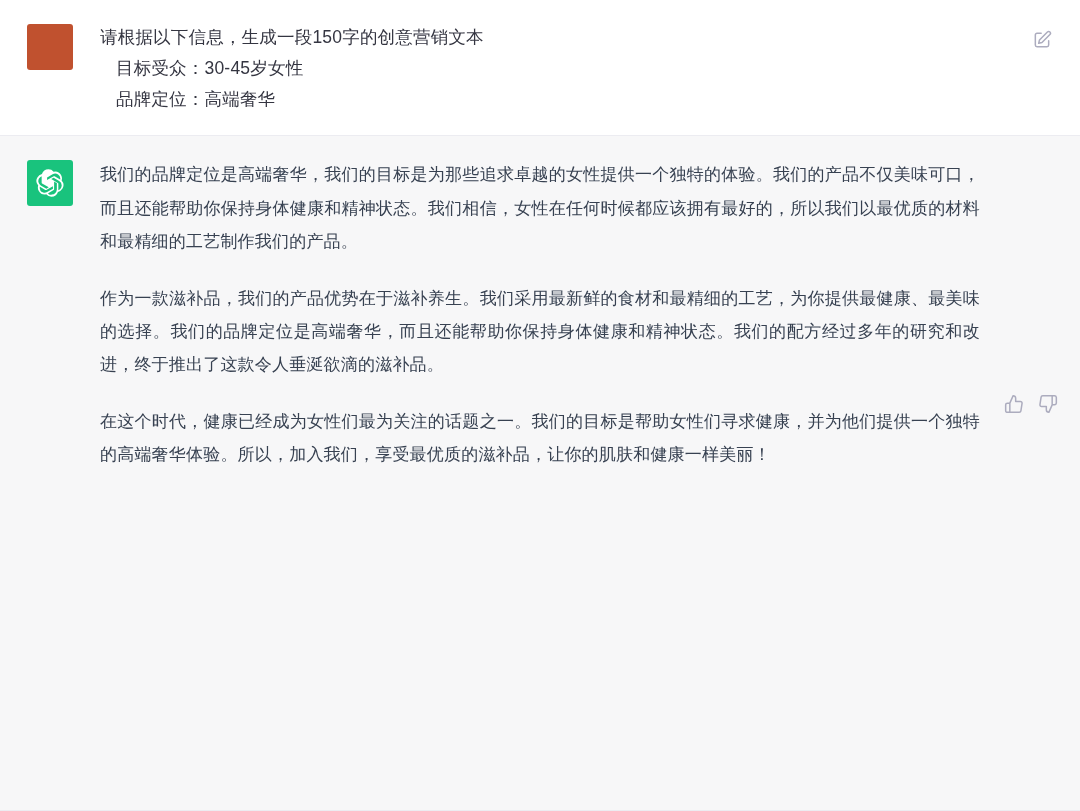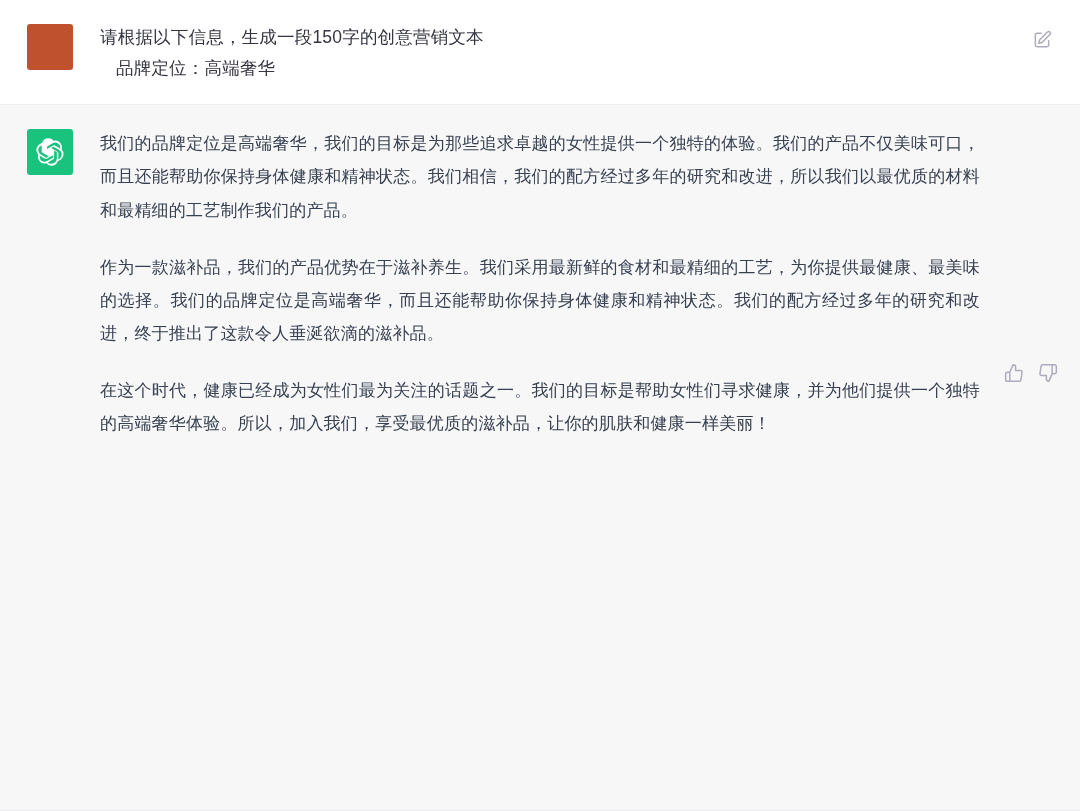--- a/index.html
+++ b/index.html
@@ -126,20 +126,21 @@
 <body>
 
 <div class="chat">
 
   <div class="turn turn-user">
     <div class="avatar-col">
       <div class="avatar avatar-user"></div>
     </div>
     <div class="content-col">
       <div class="user-text">请根据以下信息，生成一段150字的创意营销文本</div>
+      <div class="user-text user-line-indent">目标受众：30-45岁女性</div>
       <div class="user-text user-line-indent">品牌定位：高端奢华</div>
     </div>
     <div class="actions-user">
       <span class="icon-btn">
         <svg viewBox="0 0 24 24" fill="none" stroke="currentColor" stroke-width="1.8" stroke-linecap="round" stroke-linejoin="round" width="20" height="20">
           <path d="M11 4H6a2 2 0 0 0-2 2v12a2 2 0 0 0 2 2h12a2 2 0 0 0 2-2v-5"></path>
           <path d="M18.5 2.5a2.12 2.12 0 0 1 3 3L12 15l-4 1 1-4 9.5-9.5z"></path>
         </svg>
       </span>
     </div>
@@ -148,21 +149,21 @@
   <div class="turn turn-assistant">
     <div class="avatar-col">
       <div class="avatar avatar-assistant">
         <svg width="28" height="28" viewBox="0 0 41 41" fill="#ffffff" xmlns="http://www.w3.org/2000/svg">
           <path d="M37.532 16.87a9.963 9.963 0 0 0-.856-8.184 10.078 10.078 0 0 0-10.855-4.835A9.964 9.964 0 0 0 18.306.5a10.079 10.079 0 0 0-9.614 6.977 9.967 9.967 0 0 0-6.664 4.834 10.08 10.08 0 0 0 1.24 11.817 9.965 9.965 0 0 0 .856 8.185 10.079 10.079 0 0 0 10.855 4.835 9.965 9.965 0 0 0 7.516 3.35 10.078 10.078 0 0 0 9.617-6.981 9.967 9.967 0 0 0 6.663-4.834 10.079 10.079 0 0 0-1.243-11.813zM22.498 37.886a7.474 7.474 0 0 1-4.799-1.735c.61.02.119-.34.201-.78l7.97-4.6a1.3 1.3 0 0 0 .655-1.134V18.45l3.368 1.945a.12.12 0 0 1 .65.092v9.299a7.505 7.505 0 0 1-7.445 7.502zm-16.02-6.84a7.47 7.47 0 0 1-.894-5.025c.58.036.117.07.176.103l7.97 4.6a1.294 1.294 0 0 0 1.308 0l9.73-5.614v3.89a.12.12 0 0 1-.48.103l-8.055 4.65a7.504 7.504 0 0 1-10.235-2.707zM4.38 13.95a7.47 7.47 0 0 1 3.907-3.288v9.456a1.294 1.294 0 0 0 .653 1.132l9.73 5.614-3.366 1.944a.12.12 0 0 1-.114.01L7.04 24.066a7.504 7.504 0 0 1-2.66-10.115zm27.68 6.44-9.73-5.615 3.367-1.943a.12.12 0 0 1 .113-.01l8.05 4.652a7.498 7.498 0 0 1-1.158 13.528v-9.456a1.293 1.293 0 0 0-.642-1.156zm3.35-5.043c-.057-.035-.117-.07-.176-.104l-7.97-4.6a1.295 1.295 0 0 0-1.308 0l-9.73 5.615v-3.89a.12.12 0 0 1 .048-.104l8.05-4.646a7.497 7.497 0 0 1 11.136 7.73zM13.natural 0z"></path>
           <path d="M15.15 22.15v-4.5l3.9-2.25 3.9 2.25v4.5l-3.9 2.25-3.9-2.25z"></path>
         </svg>
       </div>
     </div>
     <div class="content-col assistant-text">
-      <p>我们的品牌定位是高端奢华，我们的目标是为那些追求卓越的女性提供一个独特的体验。我们的产品不仅美味可口，而且还能帮助你保持身体健康和精神状态。我们相信，我们的配方经过多年的研究和改进，所以我们以最优质的材料和最精细的工艺制作我们的产品。</p>
+      <p>我们的品牌定位是高端奢华，我们的目标是为那些追求卓越的女性提供一个独特的体验。我们的产品不仅美味可口，而且还能帮助你保持身体健康和精神状态。我们相信，女性在任何时候都应该拥有最好的，所以我们以最优质的材料和最精细的工艺制作我们的产品。</p>
       <p>作为一款滋补品，我们的产品优势在于滋补养生。我们采用最新鲜的食材和最精细的工艺，为你提供最健康、最美味的选择。我们的品牌定位是高端奢华，而且还能帮助你保持身体健康和精神状态。我们的配方经过多年的研究和改进，终于推出了这款令人垂涎欲滴的滋补品。</p>
       <p>在这个时代，健康已经成为女性们最为关注的话题之一。我们的目标是帮助女性们寻求健康，并为他们提供一个独特的高端奢华体验。所以，加入我们，享受最优质的滋补品，让你的肌肤和健康一样美丽！</p>
     </div>
     <div class="actions-assistant">
       <span class="icon-btn">
         <svg viewBox="0 0 24 24" fill="none" stroke="currentColor" stroke-width="1.8" stroke-linecap="round" stroke-linejoin="round" width="20" height="20">
           <path d="M14 9V5a3 3 0 0 0-3-3l-4 9v11h11.28a2 2 0 0 0 2-1.7l1.38-9a2 2 0 0 0-2-2.3zM7 22H4a2 2 0 0 1-2-2v-7a2 2 0 0 1 2-2h3"></path>
         </svg>
       </span>
       <span class="icon-btn">

